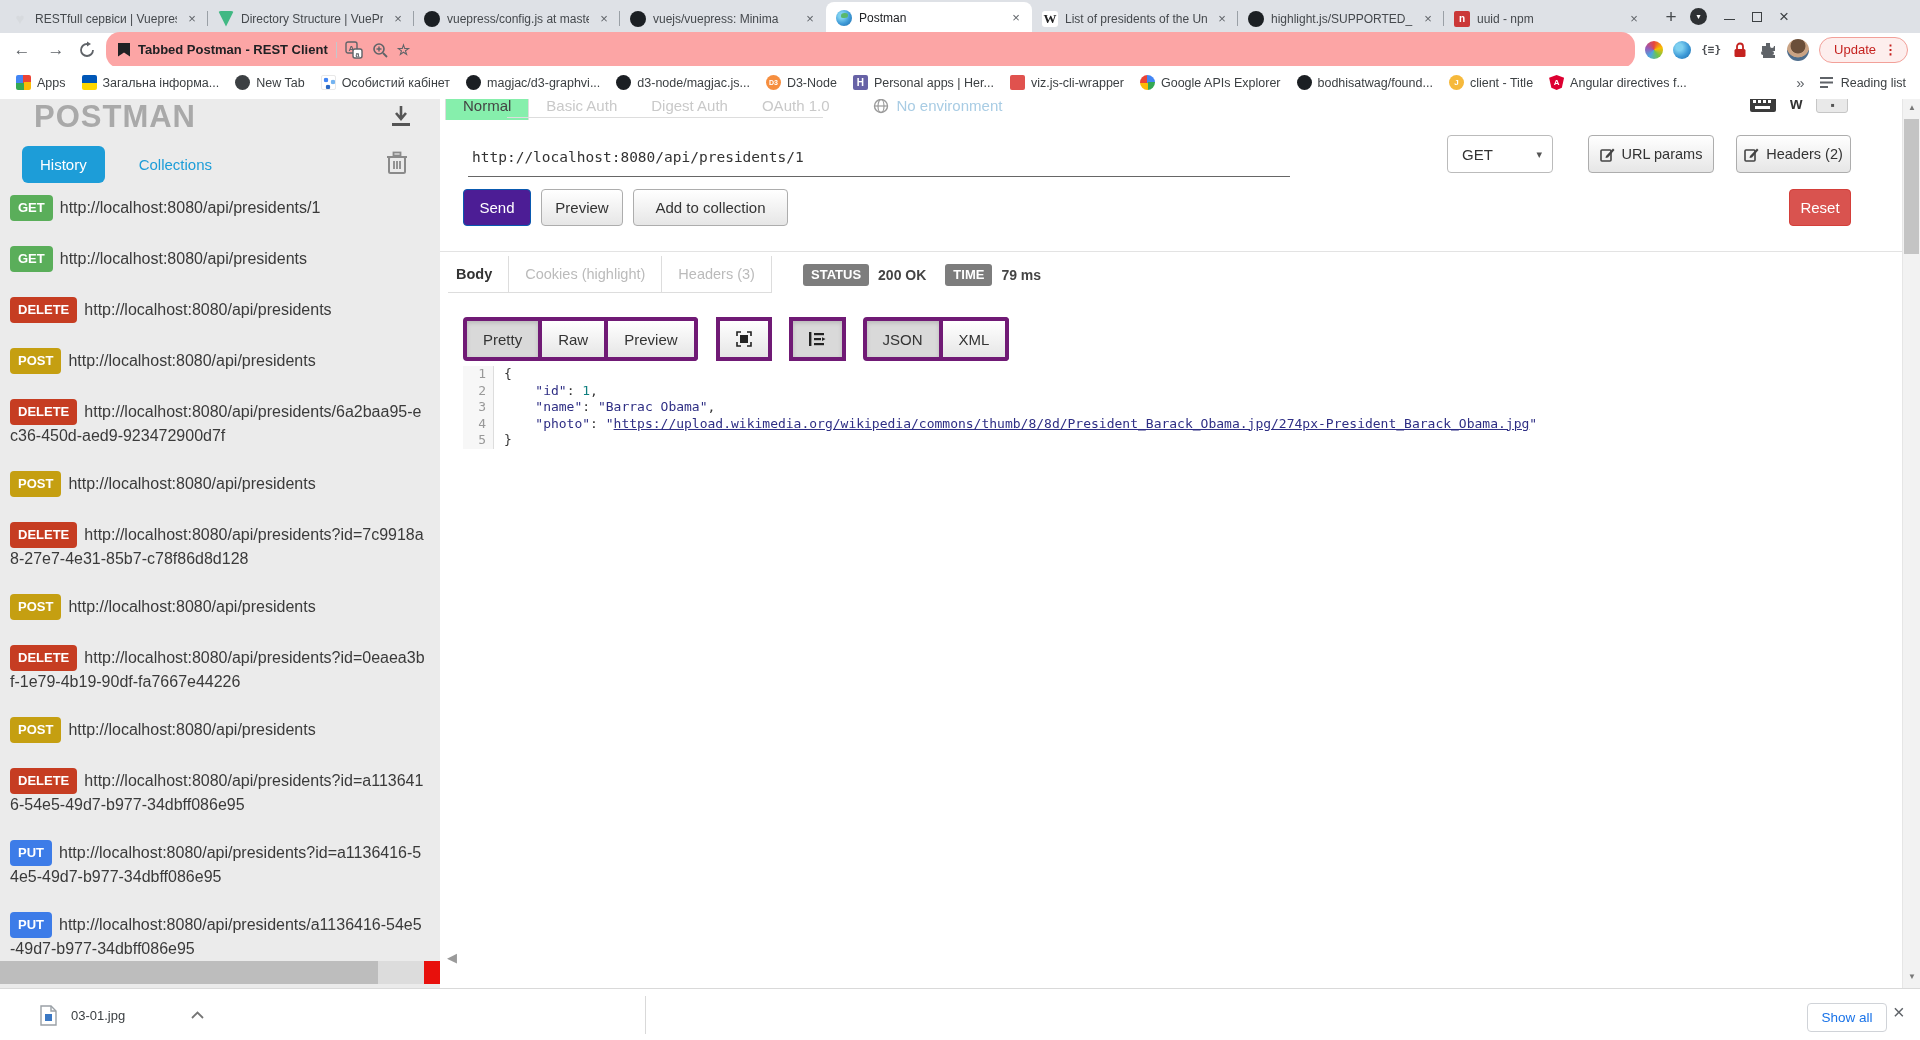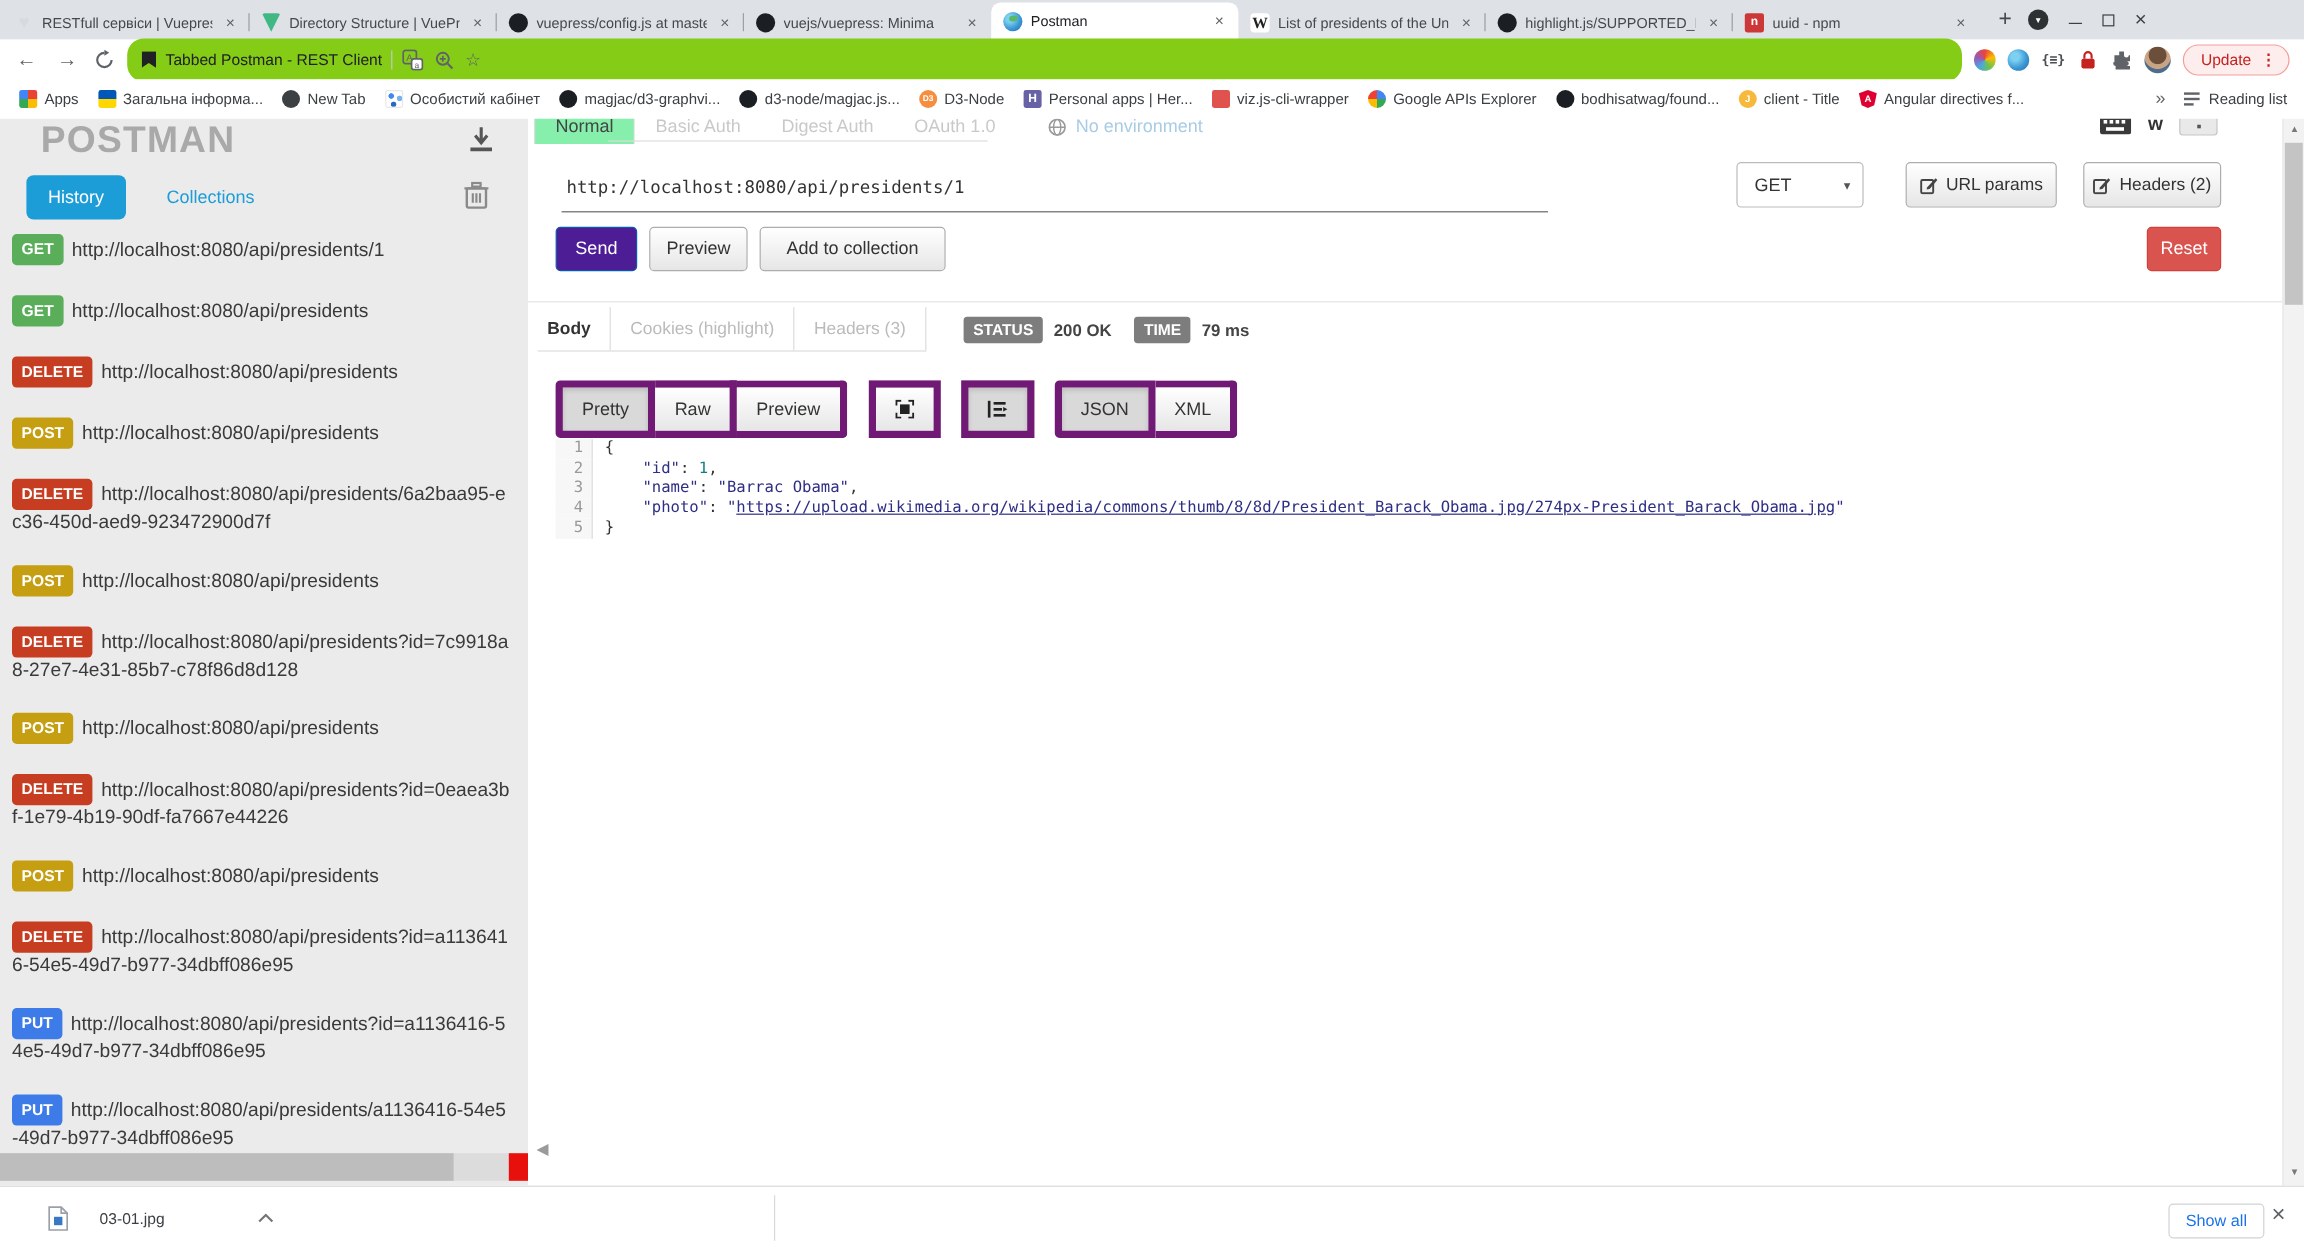--- a/index.html
+++ b/index.html
@@ -26,21 +26,21 @@
   .new-tab { font-size:19px; color:#45494d; margin:0 0 5px 8px; width:26px; text-align:center; }
   .win-controls { position:absolute; top:0; left:1690px; height:33px; display:flex; align-items:center; gap:17px; }
   .tab-search { width:17px; height:17px; border-radius:50%; background:#2e3134; color:#fff; font-size:8px; display:flex; align-items:center; justify-content:center; }
   .win-min { width:11px; height:1px; background:#3c4043; margin-top:6px; }
   .win-max { width:10px; height:10px; border:1px solid #3c4043; }
   .win-close { font-size:17px; color:#3c4043; line-height:1; }
 
   
   .toolbar { position:absolute; left:0; top:33px; width:1920px; height:33px; background:#fff; display:flex; align-items:center; padding:0 12px 0 10px; gap:10px; }
   .navbtn { font-size:17px; color:#5f6368; width:24px; text-align:center; flex:none; }
-  .omnibox { flex:1; height:36px; background:#84cc16; border-radius:14px; display:flex; align-items:center; padding:0 10px 0 12px; gap:8px; min-width:0; }
+  .omnibox { flex:1; height:36px; background:#fca5a5; border-radius:14px; display:flex; align-items:center; padding:0 10px 0 12px; gap:8px; min-width:0;font-weight:bold; }
   .omni-ext-icon { width:12px; height:14px; background:#202124; clip-path:polygon(0 0,100% 0,100% 100%,50% 72%,0 100%); flex:none; }
   .omni-name { font-size:13px; color:#202124; white-space:nowrap; }
   .omni-div { width:1px; height:16px; background:#c4c7cb; }
   .omni-url { font-size:13px; color:#5f6368; white-space:nowrap; overflow:hidden; flex:1; }
   .omni-icon { color:#5f6368; font-size:15px; flex:none; }
   .ico16 { width:18px; height:18px; flex:none; }
   .ext-rainbow { width:18px; height:18px; border-radius:50%; background:conic-gradient(#e8453c,#fbbd00,#6fc44c,#4aa7e0,#9b59b6,#e8453c); }
   .ext-globe { width:18px; height:18px; border-radius:50%; background:radial-gradient(circle at 35% 35%, #7ed0f0 0 20%, #3f9bd8 55%, #1c6aa8); }
   .ext-braces { font:700 11px/1 "DejaVu Sans Mono",monospace; color:#4a4d51; }
   .avatar { width:22px; height:22px; border-radius:50%; background:radial-gradient(circle at 50% 32%, #6b4f3a 0 38%, #c9a384 42% 60%, #4e6d8c 63%); flex:none; }
@@ -109,21 +109,21 @@
   .resp-tabs { position:absolute; left:8px; top:157px; display:flex; border-bottom:1px solid #ddd; }
   .resp-tab { padding:10px 16px; font-size:14.5px; color:#bbb; }
   .resp-tab.active { color:#333; font-weight:700; padding-left:8px; }
   .resp-tab.b-left { border-left:1px solid #ddd; }
   .resp-tab.b-right { border-right:1px solid #ddd; }
   .status-row { position:absolute; left:363px; top:165px; display:flex; align-items:center; gap:9px;justify-content:flex-end; }
   .sbadge { background:#7d7d7d; color:#fff; font-size:13px; font-weight:700; padding:3px 8px 4px; border-radius:3px; }
   .sval { color:#444; font-size:14px; font-weight:700; margin-right:10px; }
 
   .view-toolbar { position:absolute; left:23px; top:218px; display:flex; align-items:center; }
-  .tbtn { border:6px solid #701a75; background:linear-gradient(#fff,#e6e6e6); color:#333; font-size:15px; padding:18px 16px; height:37px; display:flex; align-items:center; justify-content:center; }
+  .tbtn { border:4px solid #701a75; background:linear-gradient(#fff,#e6e6e6); color:#333; font-size:15px; padding:18px 16px; height:37px; display:flex; align-items:center; justify-content:center; }
   .tgroup { display:flex; }
   .tgroup .tbtn + .tbtn { border-left:none; }
   .tgroup .tbtn:first-child { border-radius:4px 0 0 4px; }
   .tgroup .tbtn:last-child { border-radius:0 4px 4px 0; }
   .tbtn.pressed { background:#d9d9d9; box-shadow:inset 0 2px 4px rgba(0,0,0,.15); }
   .gap18 { width:18px; } .gap17 { width:17px; }
 
   .code { position:absolute; left:23px; top:267px; right:10px; font:13px/16.5px "DejaVu Sans Mono",monospace; }
   .code-line { display:flex; }
   .gutter { width:31px; flex:none; text-align:right; padding-right:7px; color:#999; background:#f7f7f7; border-right:1px solid #ddd; }
@@ -133,21 +133,21 @@
   .collapse-arrow { position:absolute; left:7px; top:851px; color:#9a9a9a; font-size:13px; }
 
   
   .vscroll { position:absolute; left:1902px; top:99px; width:18px; height:889px; background:#f2f2f2; border-left:1px solid #e6e6e6; }
   .vs-up, .vs-down { position:absolute; left:0; width:18px; height:17px; color:#787878; font-size:8px; display:flex; align-items:center; justify-content:center; }
   .vs-up { top:0; } .vs-down { bottom:3px; }
   .vs-thumb { position:absolute; left:1px; top:20px; width:15px; height:135px; background:#c4c4c4; }
 
   
   .dlbar { position:absolute; left:0; top:988px; width:1920px; height:52px; background:#fff; border-top:1px solid #d9d9d9; }
-  .dl-item { position:absolute; left:40px; top:8px; height:36px; display:flex; align-items:center; gap:26px; }
+  .dl-item { position:absolute; left:40px; top:8px; height:36px; display:flex; align-items:center; gap:14px; }
   .dl-name { font-size:13px; color:#3c4043; }
   .dl-chev { margin-left:52px; }
   .dl-div { position:absolute; left:645px; top:7px; width:1px; height:38px; background:#d9d9d9; }
   .show-all { position:absolute; left:1807px; top:14px; width:80px; height:29px; border:1px solid #d0d3d8; border-radius:4px; background:#fff; color:#1a73e8; font-size:13.5px; }
   .dl-close { position:absolute; left:1893px; top:12px; font-size:20px; color:#5f6368; }
 </style>
 </head>
 <body>
 
 <div id="root">

